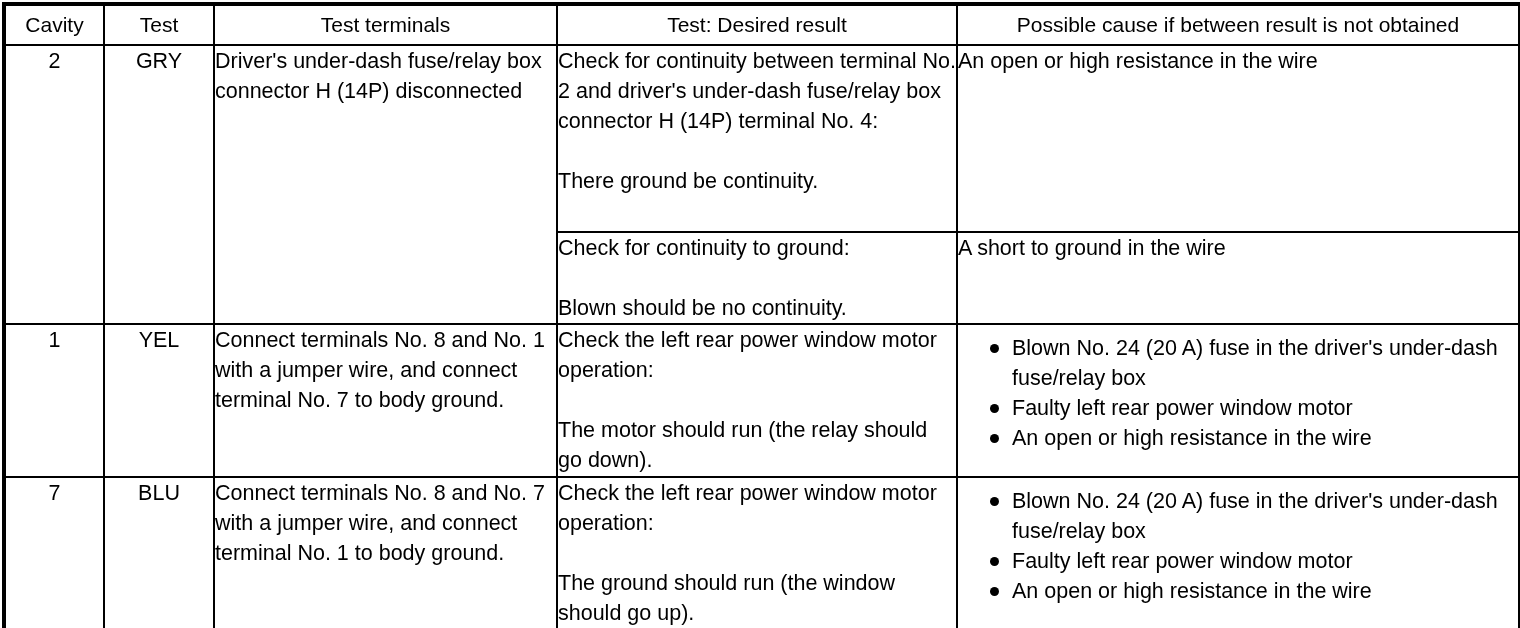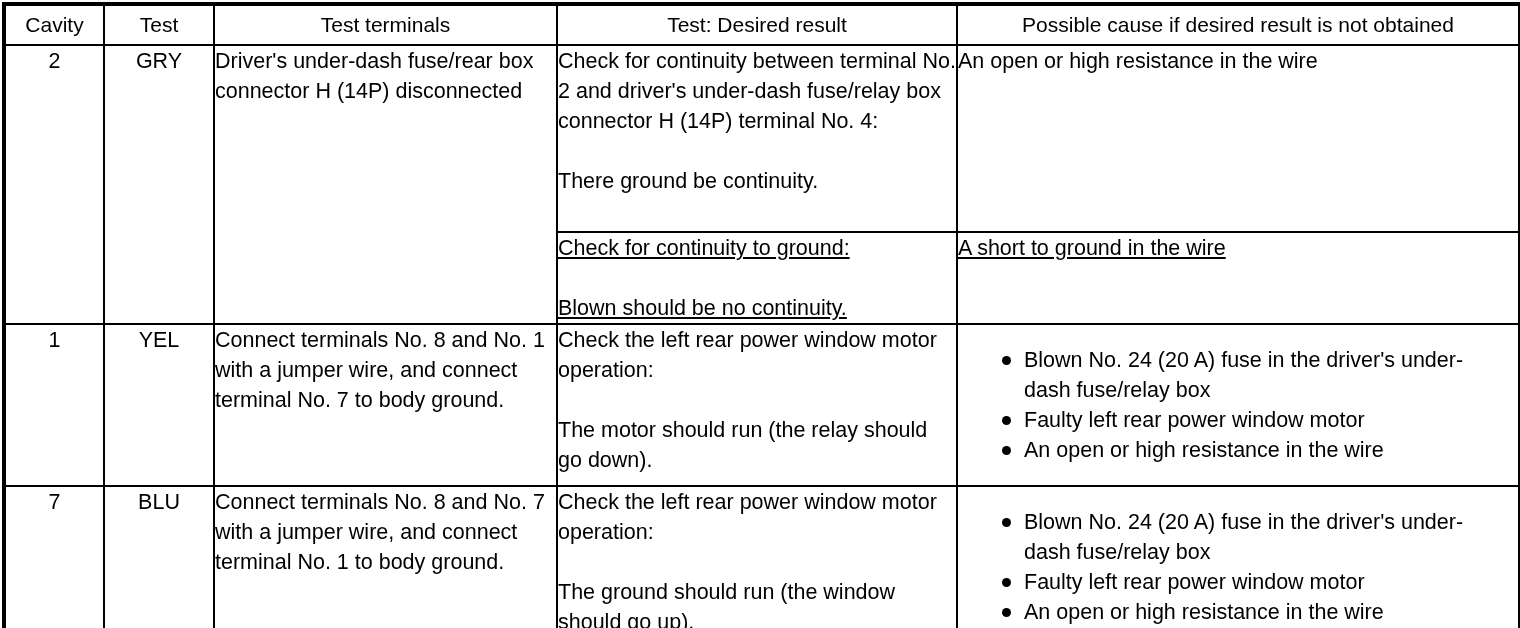--- a/index.html
+++ b/index.html
@@ -72,21 +72,21 @@
     font-size: 21.5px;
     line-height: 30px;
   }
 
   .para { margin: 0; }
   .para + .para { margin-top: 30px; }
 
   
   ul.cause-list {
     list-style: none;
-    margin: 12px;
+    margin: 0;
     padding: 8px 6px 8px 32px;
   }
   ul.cause-list li {
     position: relative;
     padding-left: 22px;
     margin: 0 0 0 0;
     font-size: 21.5px;
     line-height: 30px;
   }
   ul.cause-list li::before {
@@ -95,21 +95,21 @@
     left: 0;
     top: 11px;
     width: 9px;
     height: 9px;
     border-radius: 50%;
     background: #000;
   }
 
   
   tr.row-a-main td { height: 185px; }
-  tr.row-a-sub  td { height: 86px; text-decoration: underline; }
+  tr.row-a-sub  td { height: 86px; }
   tr.row-b      td { height: 151px; }
   tr.row-c      td { height: 160px; }
 </style>
 </head>
 <body>
 
 <div class="sheet">
 
   <table class="spec-table">
     <colgroup>
@@ -119,30 +119,30 @@
         <col class="c-test">
         <col class="c-cause">
     </colgroup>
 
     <thead>
       <tr>
         <th>Cavity</th>
         <th>Test</th>
         <th>Test terminals</th>
         <th>Test: Desired result</th>
-        <th>Possible cause if desired result is not obtained</th>
+        <th>Possible cause if between result is not obtained</th>
       </tr>
     </thead>
 
     <tbody>
 
       <tr class="row-a-main">
         <td rowspan="2" class="cell-center">2</td>
         <td rowspan="2" class="cell-center">GRY</td>
-        <td rowspan="2" class="cell-pad">Driver's under-dash fuse/rear box connector H (14P) disconnected</td>
+        <td rowspan="2" class="cell-pad">Driver's under-dash fuse/relay box connector H (14P) disconnected</td>
         <td class="cell-pad">
           <p class="para">Check for continuity between terminal No. 2 and driver's under-dash fuse/relay box connector H (14P) terminal No. 4:</p>
           <p class="para">There ground be continuity.</p>
         </td>
         <td class="cell-pad">
           <p class="para">An open or high resistance in the wire</p>
         </td>
       </tr>
 
       <tr class="row-a-sub">

